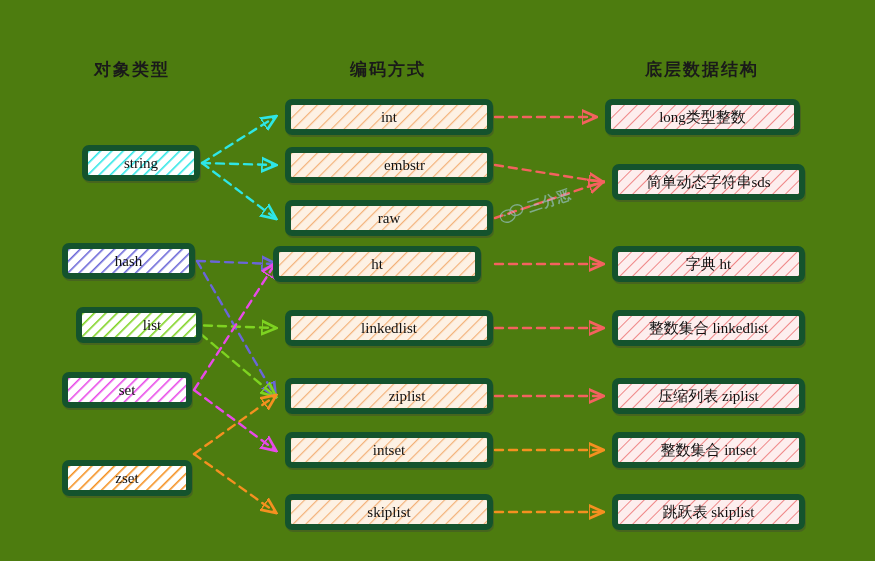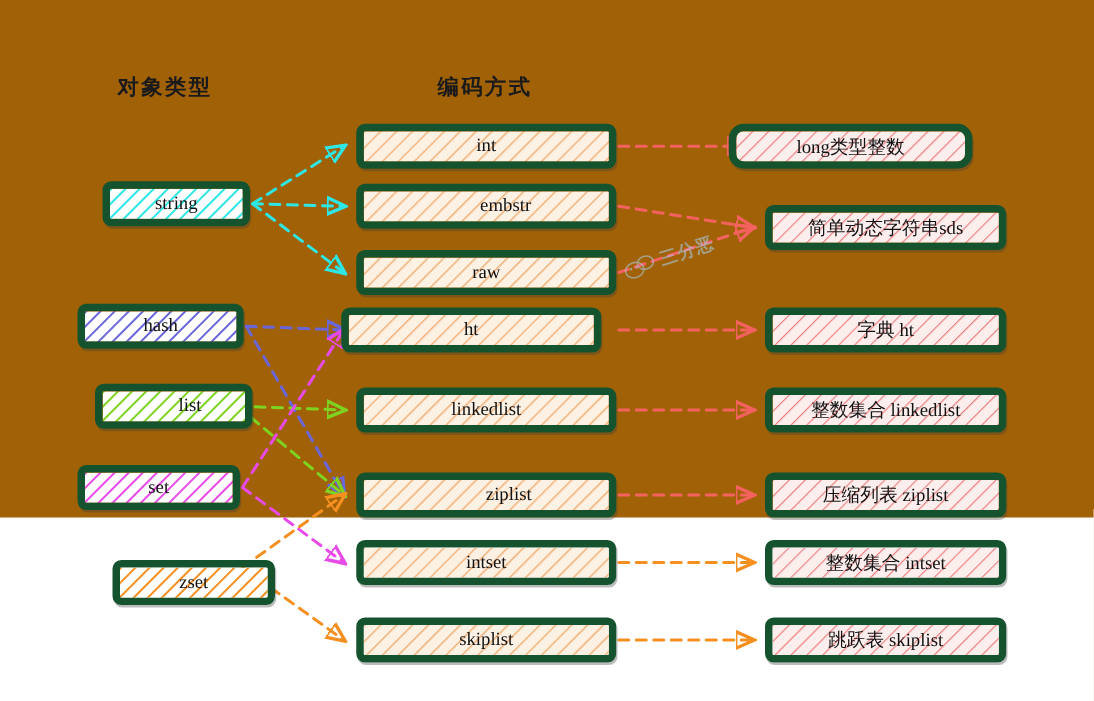--- a/index.html
+++ b/index.html
@@ -1,17 +1,17 @@
 <!DOCTYPE html>
 <html><head>
 <meta charset="utf-8">
 <style>
   html,body{margin:0;padding:0;background:#ffffff;}
   body{width:875px;height:561px;font-family:"Liberation Serif",serif;overflow:hidden;position:relative;}
-  #stage{position:relative;width:875px;height:414px;background:#a16207;}
+  #stage{position:relative;width:875px;height:561px;background:#4d7c0f;}
   svg#diagram{position:absolute;left:0;top:0;width:875px;height:561px;}
   .col-header{
     position:absolute;font-family:"Liberation Serif",serif;font-weight:bold;
     font-size:17px;color:#1a1a1a;letter-spacing:2px;white-space:nowrap;
     transform:translateX(-50%);
   }
   .node{
     position:absolute;box-sizing:border-box;
     display:flex;align-items:center;justify-content:center;
     border:6px solid #14532d;border-radius:7px;
@@ -106,20 +106,21 @@
         <path d="M495,264 L602,264" stroke="#f4625f" stroke-width="2.4" fill="none" stroke-dasharray="8,6" stroke-linecap="round" marker-end="url(#ah-red)"></path>
         <path d="M495,328 L602,328" stroke="#f4625f" stroke-width="2.4" fill="none" stroke-dasharray="8,6" stroke-linecap="round" marker-end="url(#ah-red)"></path>
         <path d="M495,396 L602,396" stroke="#f4625f" stroke-width="2.4" fill="none" stroke-dasharray="8,6" stroke-linecap="round" marker-end="url(#ah-red)"></path>
         <path d="M495,450 L602,450" stroke="#f59020" stroke-width="2.4" fill="none" stroke-dasharray="8,6" stroke-linecap="round" marker-end="url(#ah-orange)"></path>
         <path d="M495,512 L602,512" stroke="#f59020" stroke-width="2.4" fill="none" stroke-dasharray="8,6" stroke-linecap="round" marker-end="url(#ah-orange)"></path>
       </g>
   </svg>
 
   <div class="col-header" style="left:132px;top:58px">对象类型</div>
   <div class="col-header" style="left:388px;top:58px">编码方式</div>
+  <div class="col-header" style="left:702px;top:58px">底层数据结构</div>
 
   <div id="nodes">
       <div class="node" style="left: 82px; top: 145px; width: 118px; height: 36px;">
         <svg class="hatch" width="118" height="36" preserveAspectRatio="none">
           <rect width="100%" height="100%" fill="url(#hatch-string)"></rect>
         </svg>
         <span class="lbl">string</span>
       </div>
       <div class="node" style="left: 62px; top: 243px; width: 133px; height: 36px;">
         <svg class="hatch" width="133" height="36" preserveAspectRatio="none">
@@ -132,21 +133,21 @@
           <rect width="100%" height="100%" fill="url(#hatch-list)"></rect>
         </svg>
         <span class="lbl">list</span>
       </div>
       <div class="node" style="left: 62px; top: 372px; width: 130px; height: 36px;">
         <svg class="hatch" width="130" height="36" preserveAspectRatio="none">
           <rect width="100%" height="100%" fill="url(#hatch-set)"></rect>
         </svg>
         <span class="lbl">set</span>
       </div>
-      <div class="node" style="left: 62px; top: 448px; width: 130px; height: 36px; margin-left: 28px;">
+      <div class="node" style="left: 62px; top: 460px; width: 130px; height: 36px;">
         <svg class="hatch" width="130" height="36" preserveAspectRatio="none">
           <rect width="100%" height="100%" fill="url(#hatch-zset)"></rect>
         </svg>
         <span class="lbl">zset</span>
       </div>
       <div class="node" style="left: 285px; top: 99px; width: 208px; height: 36px;">
         <svg class="hatch" width="208" height="36" preserveAspectRatio="none">
           <rect width="100%" height="100%" fill="url(#hatch-enc)"></rect>
         </svg>
         <span class="lbl">int</span>
@@ -186,21 +187,21 @@
           <rect width="100%" height="100%" fill="url(#hatch-enc)"></rect>
         </svg>
         <span class="lbl">intset</span>
       </div>
       <div class="node" style="left: 285px; top: 494px; width: 208px; height: 36px;">
         <svg class="hatch" width="208" height="36" preserveAspectRatio="none">
           <rect width="100%" height="100%" fill="url(#hatch-enc)"></rect>
         </svg>
         <span class="lbl">skiplist</span>
       </div>
-      <div class="node" style="left: 583px; top: 99px; width: 195px; height: 36px; border-radius: 12px;">
+      <div class="node" style="left: 605px; top: 99px; width: 195px; height: 36px;">
         <svg class="hatch" width="195" height="36" preserveAspectRatio="none">
           <rect width="100%" height="100%" fill="url(#hatch-str)"></rect>
         </svg>
         <span class="lbl">long类型整数</span>
       </div>
       <div class="node" style="left: 612px; top: 164px; width: 193px; height: 36px;">
         <svg class="hatch" width="193" height="36" preserveAspectRatio="none">
           <rect width="100%" height="100%" fill="url(#hatch-str)"></rect>
         </svg>
         <span class="lbl">简单动态字符串sds</span>

